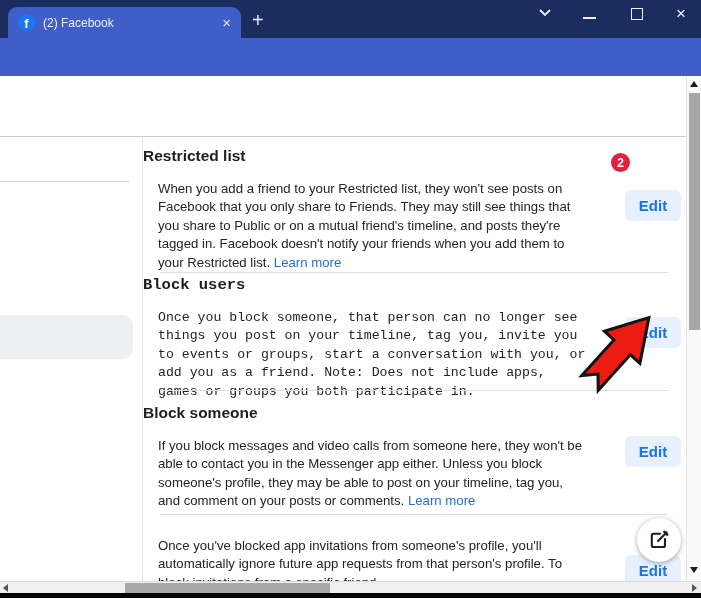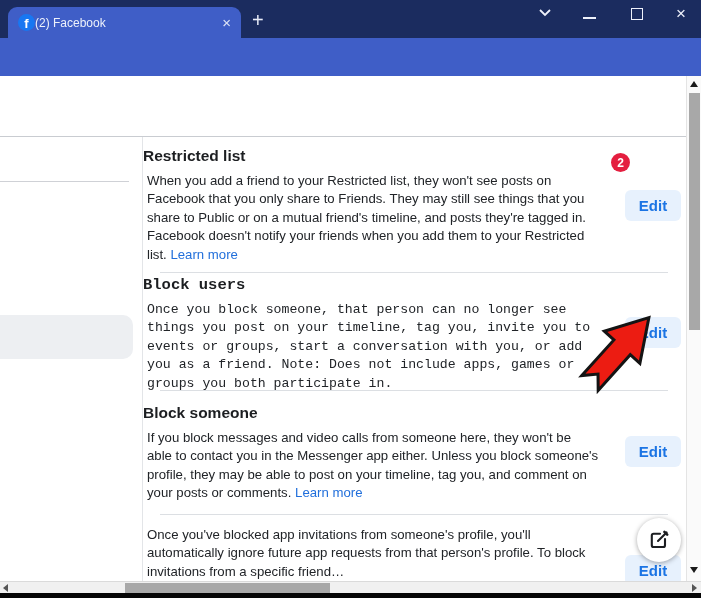--- a/index.html
+++ b/index.html
@@ -6,21 +6,21 @@
   .screen{position:relative;width:701px;height:598px;overflow:hidden;background:#fff;
           font-family:"Liberation Sans",sans-serif;-webkit-font-smoothing:antialiased;}
   .abs{position:absolute;}
 
   
   .titlebar{left:0;top:0;width:701px;height:38px;background:#1b2c5f;}
   .tab{left:8px;top:7px;width:233px;height:31px;background:#3f5ec7;border-radius:9px 9px 0 0;
        display:flex;align-items:center;padding:0 10px;box-sizing:border-box;}
   .favicon{width:17px;height:17px;border-radius:50%;background:#1877f2;color:#fff;
            font-weight:700;font-size:13px;display:flex;align-items:flex-end;justify-content:center;line-height:15px;}
-  .tab-title{font-size:12px;color:#edf1fb;white-space:nowrap;}
+  .tab-title{margin-left:8px;font-size:12px;color:#edf1fb;white-space:nowrap;}
   .tab-close{margin-left:auto;color:#dfe5f6;font-size:15px;line-height:15px;cursor:default;}
   .newtab{left:252px;top:9px;color:#e8ecf8;font-size:20px;font-weight:300;}
   .wc{color:#eef1fb;}
   .wc-chevron{left:538px;top:8px;}
   .wc-min{left:583px;top:17px;width:13px;height:2px;background:#eef1fb;}
   .wc-max{left:631px;top:8px;width:10px;height:10px;border:1.5px solid #eef1fb;}
   .wc-close{left:676px;top:4px;font-size:17px;}
 
   
   .toolbar{left:0;top:38px;width:701px;height:38px;background:#3f5ec7;}
@@ -66,21 +66,21 @@
              border:1px solid #d9dbdf;box-sizing:border-box;display:flex;align-items:center;justify-content:center;overflow:hidden;}
 
   
   .page{left:0;top:137px;width:701px;height:461px;background:#fff;}
   .vline{left:142px;top:137px;width:1px;height:444px;background:#e3e5e8;}
   .side-divider{left:0;top:181px;width:129px;height:1px;background:#cfd1d6;}
   .side-pill{left:-16px;top:315px;width:149px;height:44px;border-radius:10px;background:#edeff2;}
 
   .section{left:143px;width:460px;color:#212428;}
   .section h3{margin:0 0 7px 0;font-size:15.5px;font-weight:700;color:#1c1e21;}
-  .section p{margin:4px;font-size:13.2px;line-height:18.4px;}
+  .section p{margin:15px;font-size:13.2px;line-height:18.4px;}
   .learn{color:#216fdb;text-decoration:none;}
   .s1{top:147px;} .s2{top:276px;font-family:Liberation Mono, monospace;} .s3{top:404px;} .s4{top:522px;}
   .divider{left:160px;width:508px;height:1px;background:#dcdfe3;}
   .d1{top:272px;} .d2{top:390px;} .d3{top:514px;}
 
   .edit-btn{left:625px;width:56px;height:31px;border-radius:6px;background:#e7f1fd;border:none;
             color:#1b74e4;font-family:"Liberation Sans",sans-serif;font-size:15px;font-weight:700;cursor:pointer;}
   .b1{top:190px;} .b2{top:317px;} .b3{top:436px;} .b4{top:555px;}
 
   .pointer-arrow{left:578px;top:311px;z-index:7;}

